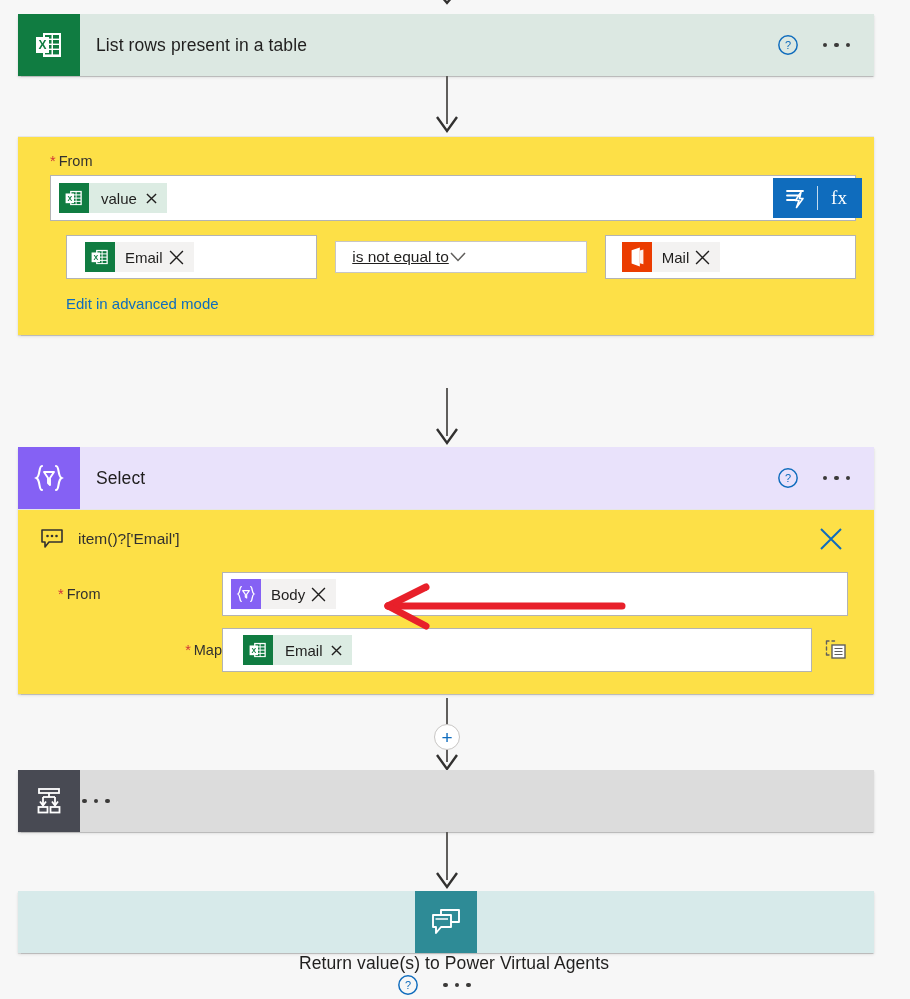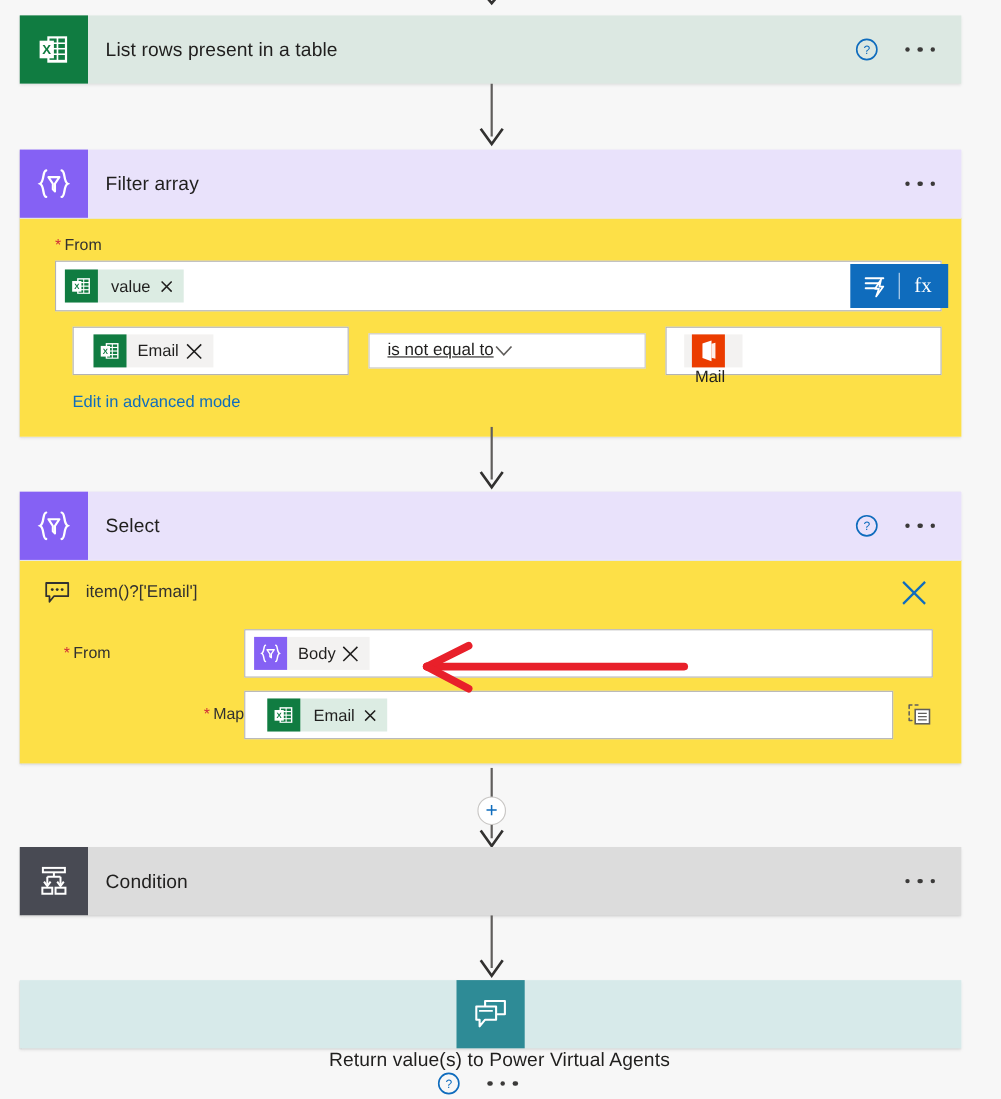--- a/index.html
+++ b/index.html
@@ -244,37 +244,20 @@
       </div>
     </div>
   </div>
 
   <svg class="conn" style="left:432px; top:76px;" width="30" height="58">
     <line x1="15" y1="0" x2="15" y2="48" stroke="#605e5c" stroke-width="2"></line>
     <path d="M5 41 L15 55 L25 41" fill="none" stroke="#323130" stroke-width="2.4"></path>
   </svg>
 
   <div class="card dataop" style="top:136px;">
-    <div class="card-head">
-      <div class="card-icon">
-        <svg width="36" height="30" viewBox="0 0 36 30">
-          <path d="M11 3 C7.5 3 9.5 13 5.5 15 C9.5 17 7.5 27 11 27" fill="none" stroke="#fff" stroke-width="2.1" stroke-linecap="round"></path>
-          <path d="M25 3 C28.5 3 26.5 13 30.5 15 C26.5 17 28.5 27 25 27" fill="none" stroke="#fff" stroke-width="2.1" stroke-linecap="round"></path>
-          <path d="M13 9 L23 9 L19 15 L19 22 L17 20 L17 15 Z" fill="none" stroke="#fff" stroke-width="1.9" stroke-linejoin="round"></path>
-        </svg>
-      </div>
-      <div class="card-title">Filter array</div>
-      <div class="head-actions">
-        <div class="ellipsis">
-            <i></i>
-            <i></i>
-            <i></i>
-          </div>
-      </div>
-    </div>
 
     <div class="card-body" style="padding-bottom:22px;">
 
       <div class="req-label" style="margin:2px 0 6px 14px;">
         <span class="req-star">*</span><span>From</span>
       </div>
 
       <div style="position:relative;">
         <div class="inputbox" style="margin-left:14px; width:806px; height:46px;">
           <span class="chip chip-green">
@@ -344,21 +327,21 @@
         </div>
 
         <div class="selectbox" style="width:254px; margin-left:18px;">
           <span>is not equal to</span>
           <svg width="18" height="12" viewBox="0 0 18 12">
             <path d="M2 2 L9 9.5 L16 2" fill="none" stroke="#605e5c" stroke-width="1.5"></path>
           </svg>
         </div>
 
         <div class="inputbox" style="width:254px; height:44px; margin-left:18px;">
-          <span class="chip chip-grey" style="margin-left:8px;flex-direction:column;">
+          <span class="chip chip-grey" style="margin-left:8px;">
             <span class="chip-ico" style="background:#eb3c00;">
               <svg width="20" height="22" viewBox="0 0 20 22">
                 <path d="M12.8 1.6 L4.6 4.2 L4.6 17.4 L12.8 20.4 Z" fill="#ffffff"></path>
                 <path d="M12.8 4.6 L16.4 3.6 L16.4 18.2 L12.8 17.2 Z" fill="#ffffff" opacity="0.92"></path>
               </svg>
             </span>
             <span class="chip-text" style="padding-left:10px;padding-right:6px;">Mail</span>
             <svg class="chip-x" viewBox="0 0 14 14">
               <path d="M1 1 L13 13 M13 1 L1 13" stroke="#201f1e" stroke-width="1.3"></path>
             </svg>
@@ -500,21 +483,20 @@
           <line x1="16" y1="8" x2="16" y2="12" stroke="#fff" stroke-width="1.8"></line>
           <path d="M10 12 H22" stroke="#fff" stroke-width="1.8"></path>
           <line x1="10" y1="12" x2="10" y2="19" stroke="#fff" stroke-width="1.8"></line>
           <line x1="22" y1="12" x2="22" y2="19" stroke="#fff" stroke-width="1.8"></line>
           <path d="M7 16.5 L10 20.5 L13 16.5" fill="none" stroke="#fff" stroke-width="1.8"></path>
           <path d="M19 16.5 L22 20.5 L25 16.5" fill="none" stroke="#fff" stroke-width="1.8"></path>
           <rect x="5.5" y="22" width="9" height="5.5" fill="none" stroke="#fff" stroke-width="1.8"></rect>
           <rect x="17.5" y="22" width="9" height="5.5" fill="none" stroke="#fff" stroke-width="1.8"></rect>
         </svg>
       </div>
-      <div class="card-title">Condition</div>
       <div class="head-actions">
         <div class="ellipsis">
             <i></i>
             <i></i>
             <i></i>
           </div>
       </div>
     </div>
   </div>
 

